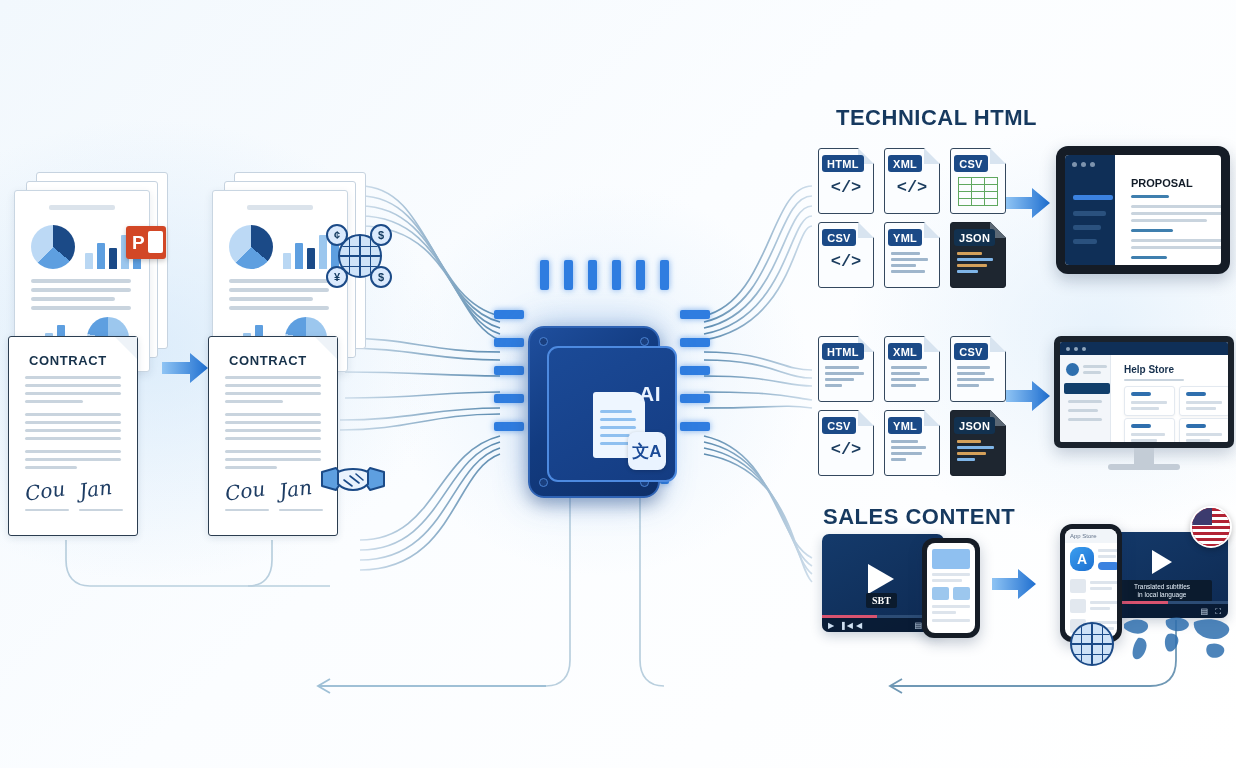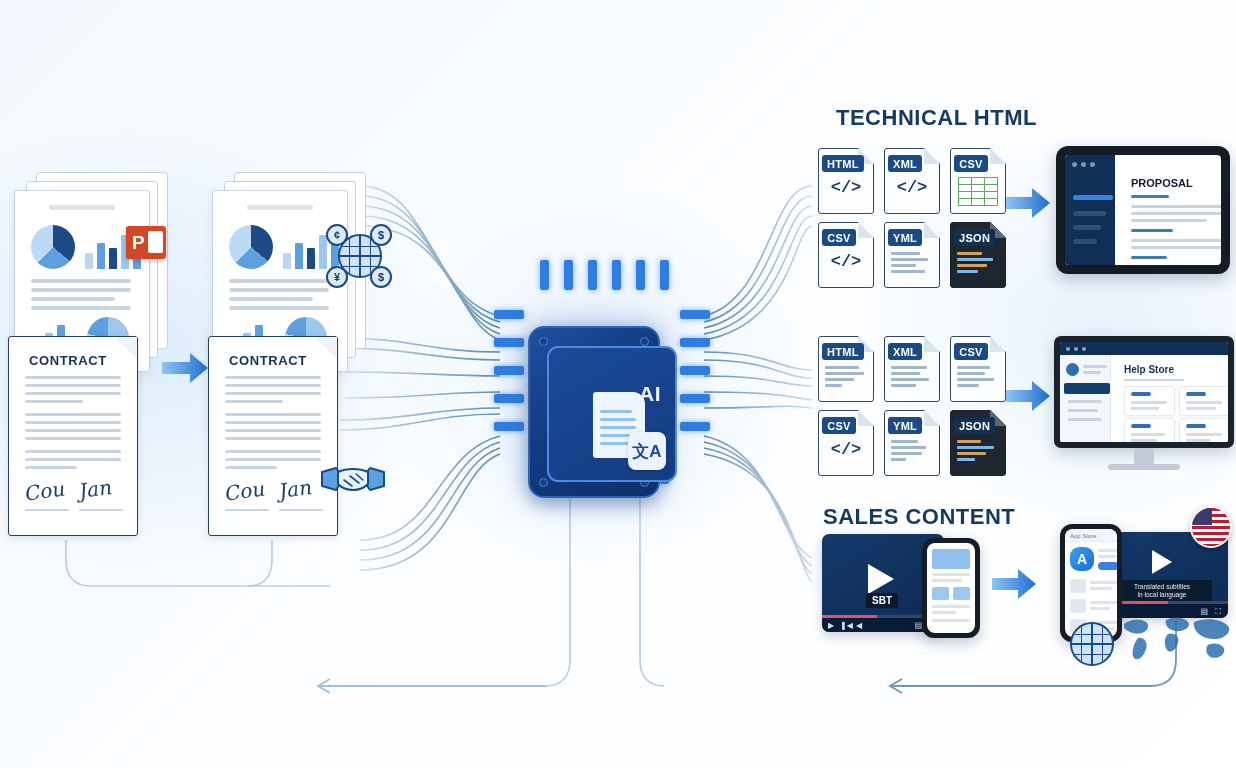--- a/index.html
+++ b/index.html
@@ -641,21 +641,21 @@
         </div>
       </div>
     </div>
     <div class="stand" style="left:80px;top:112px;width:20px;height:16px;"></div>
     <div class="stand" style="left:54px;top:128px;width:72px;height:6px;border-radius:3px;"></div>
   </div>
 
   <div class="node" style="left:822px;top:534px;width:160px;height:108px;">
     <div class="videobox" style="left:0;top:0;width:122px;height:98px;">
       <div class="playtri" style="left:46px;top:30px;"></div>
-      <div class="subbadge" style="left:44px;top:59px;">SBT</div>
+      <div class="subbadge" style="left:44px;top:59px;font-family:Liberation Serif, serif;">SBT</div>
       <div class="ctrlbar">
         <div class="seek" style="top:0;">
             <i></i>
           </div>
         <div class="ctrl" style="left:6px;top:6px;">▶</div>
         <div class="ctrl" style="left:18px;top:6px;">❚◀</div>
         <div class="ctrl" style="left:34px;top:6px;">◀</div>
         <div class="ctrl" style="right:22px;top:6px;">▤</div>
         <div class="ctrl" style="right:8px;top:6px;">⛶</div>
       </div>

